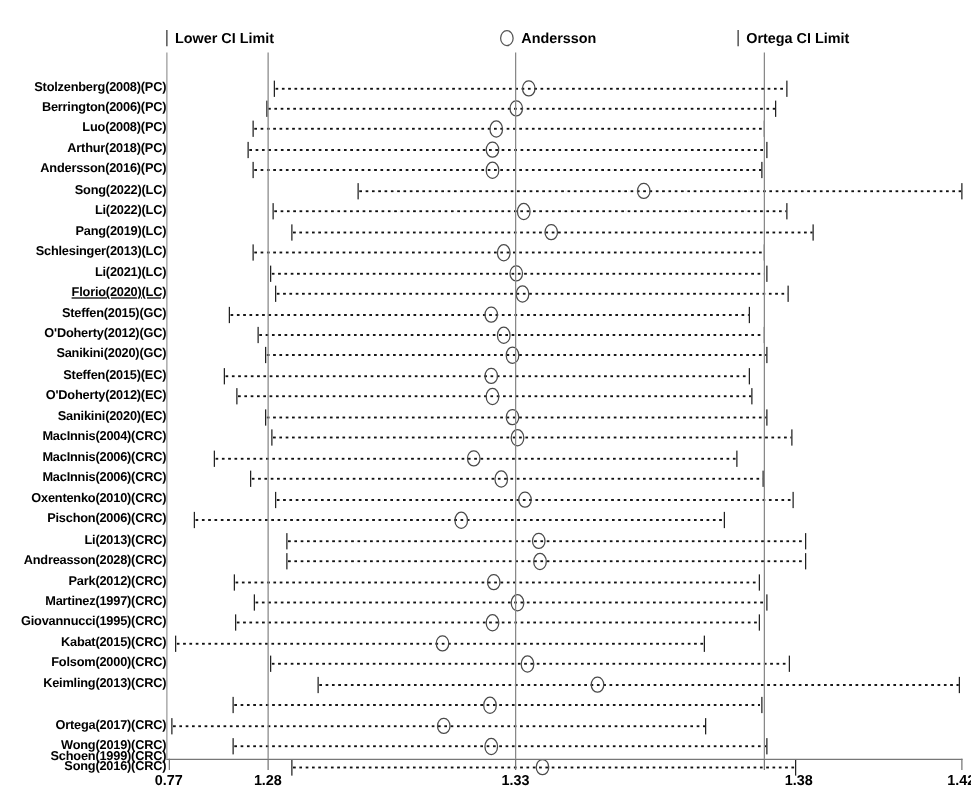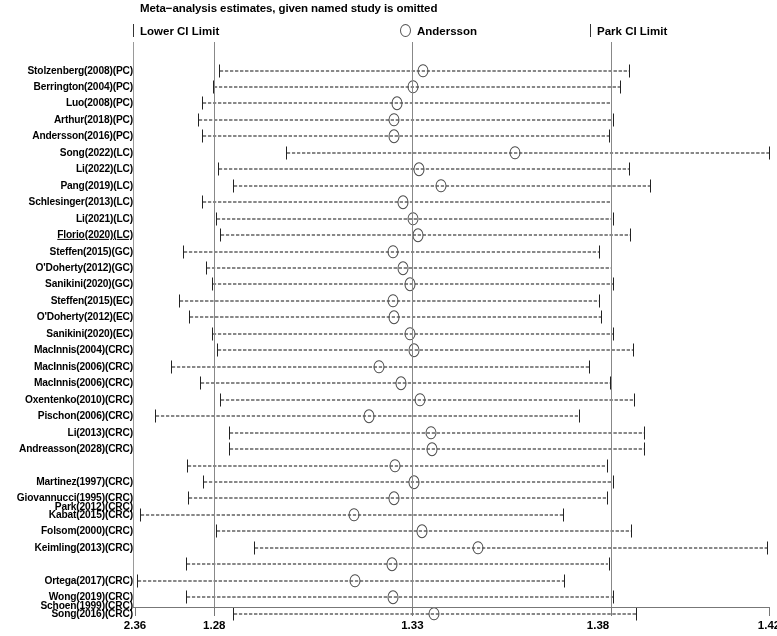--- a/index.html
+++ b/index.html
@@ -116,38 +116,37 @@
     border-radius: 50%;
     transform: translate(-50%, -50%);
     background: transparent;
   }
 </style>
 </head>
 <body>
 
 <div id="plot">
 
-  <div class="title">Meta−analysis estimates, given named study is omitted</div>
 
   <div class="legend-item" id="legend-lower">
     <span class="legend-bar"></span>
     <span>Lower CI Limit</span>
   </div>
   <div class="legend-item" id="legend-estimate">
     <span class="legend-circle"></span>
     <span>Andersson</span>
   </div>
   <div class="legend-item" id="legend-upper">
     <span class="legend-bar"></span>
-    <span>Park CI Limit</span>
+    <span>Ortega CI Limit</span>
   </div>
 
   <div id="labels-layer">
       <div class="rowlabel" style="top: 70.5px;">Stolzenberg(2008)(PC)</div>
-      <div class="rowlabel" style="top: 86.96px;">Berrington(2004)(PC)</div>
+      <div class="rowlabel" style="top: 86.96px;">Berrington(2006)(PC)</div>
       <div class="rowlabel" style="top: 103.42px;">Luo(2008)(PC)</div>
       <div class="rowlabel" style="top: 119.88px;">Arthur(2018)(PC)</div>
       <div class="rowlabel" style="top: 136.34px;">Andersson(2016)(PC)</div>
       <div class="rowlabel" style="top: 152.8px;">Song(2022)(LC)</div>
       <div class="rowlabel" style="top: 169.26px;">Li(2022)(LC)</div>
       <div class="rowlabel" style="top: 185.72px;">Pang(2019)(LC)</div>
       <div class="rowlabel" style="top: 202.18px;">Schlesinger(2013)(LC)</div>
       <div class="rowlabel" style="top: 218.64px;">Li(2021)(LC)</div>
       <div class="rowlabel" style="top: 235.1px; text-decoration: underline;">Florio(2020)(LC)</div>
       <div class="rowlabel" style="top: 251.56px;">Steffen(2015)(GC)</div>
@@ -156,21 +155,21 @@
       <div class="rowlabel" style="top: 300.94px;">Steffen(2015)(EC)</div>
       <div class="rowlabel" style="top: 317.4px;">O'Doherty(2012)(EC)</div>
       <div class="rowlabel" style="top: 333.86px;">Sanikini(2020)(EC)</div>
       <div class="rowlabel" style="top: 350.32px;">MacInnis(2004)(CRC)</div>
       <div class="rowlabel" style="top: 366.78px;">MacInnis(2006)(CRC)</div>
       <div class="rowlabel" style="top: 383.24px;">MacInnis(2006)(CRC)</div>
       <div class="rowlabel" style="top: 399.7px;">Oxentenko(2010)(CRC)</div>
       <div class="rowlabel" style="top: 416.16px;">Pischon(2006)(CRC)</div>
       <div class="rowlabel" style="top: 432.62px;">Li(2013)(CRC)</div>
       <div class="rowlabel" style="top: 449.08px;">Andreasson(2028)(CRC)</div>
-      <div class="rowlabel" style="top: 465.54px; margin-top: 41px;">Park(2012)(CRC)</div>
+      <div class="rowlabel" style="top: 465.54px;">Park(2012)(CRC)</div>
       <div class="rowlabel" style="top: 482px; padding-left: 16px;">Martinez(1997)(CRC)</div>
       <div class="rowlabel" style="top: 498.46px;">Giovannucci(1995)(CRC)</div>
       <div class="rowlabel" style="top: 514.92px;">Kabat(2015)(CRC)</div>
       <div class="rowlabel" style="top: 531.38px;">Folsom(2000)(CRC)</div>
       <div class="rowlabel" style="top: 547.84px;">Keimling(2013)(CRC)</div>
       <div class="rowlabel" style="top: 595px; margin-top: 11px;">Schoen(1999)(CRC)</div>
       <div class="rowlabel" style="top: 580.76px;">Ortega(2017)(CRC)</div>
       <div class="rowlabel" style="top: 597.22px;">Wong(2019)(CRC)</div>
       <div class="rowlabel" style="top: 613.68px;">Song(2016)(CRC)</div>
     </div>
@@ -312,24 +311,24 @@
       <div class="ci-dotted" style="left: 232.5px; width: 403.8px; top: 613.68px;"></div>
       <div class="est-circle" style="left: 434.2px; top: 613.68px;"></div>
     </div>
   <div id="axis-layer">
       <div class="vline" style="left: 133px; top: 42px; height: 565px; background: rgb(154, 154, 154);"></div>
       <div class="vline" style="left: 214.3px; top: 42px; height: 565px;"></div>
       <div class="vline" style="left: 412.4px; top: 42px; height: 565px;"></div>
       <div class="vline" style="left: 610.5px; top: 42px; height: 565px;"></div>
       <div class="axis-line" style="left: 133px; top: 607px; width: 637px;"></div>
       <div class="tick" style="left: 135px; top: 607px; height: 9px;"></div>
-      <div class="ticklabel" style="left: 135px; top: 619px;">2.36</div>
+      <div class="ticklabel" style="left: 135px; top: 619px;">0.77</div>
       <div class="tick" style="left: 214.3px; top: 607px; height: 9px;"></div>
       <div class="ticklabel" style="left: 214.3px; top: 619px;">1.28</div>
       <div class="tick" style="left: 412.4px; top: 607px; height: 9px;"></div>
       <div class="ticklabel" style="left: 412.4px; top: 619px;">1.33</div>
       <div class="tick" style="left: 610.5px; top: 607px; height: 9px;"></div>
-      <div class="ticklabel" style="left: 598px; top: 619px;">1.38</div>
+      <div class="ticklabel" style="left: 639px; top: 619px;">1.38</div>
       <div class="tick" style="left: 769px; top: 607px; height: 9px;"></div>
       <div class="ticklabel" style="left: 769px; top: 619px;">1.42</div>
     </div>
 
 </div>
 
 </body></html>

